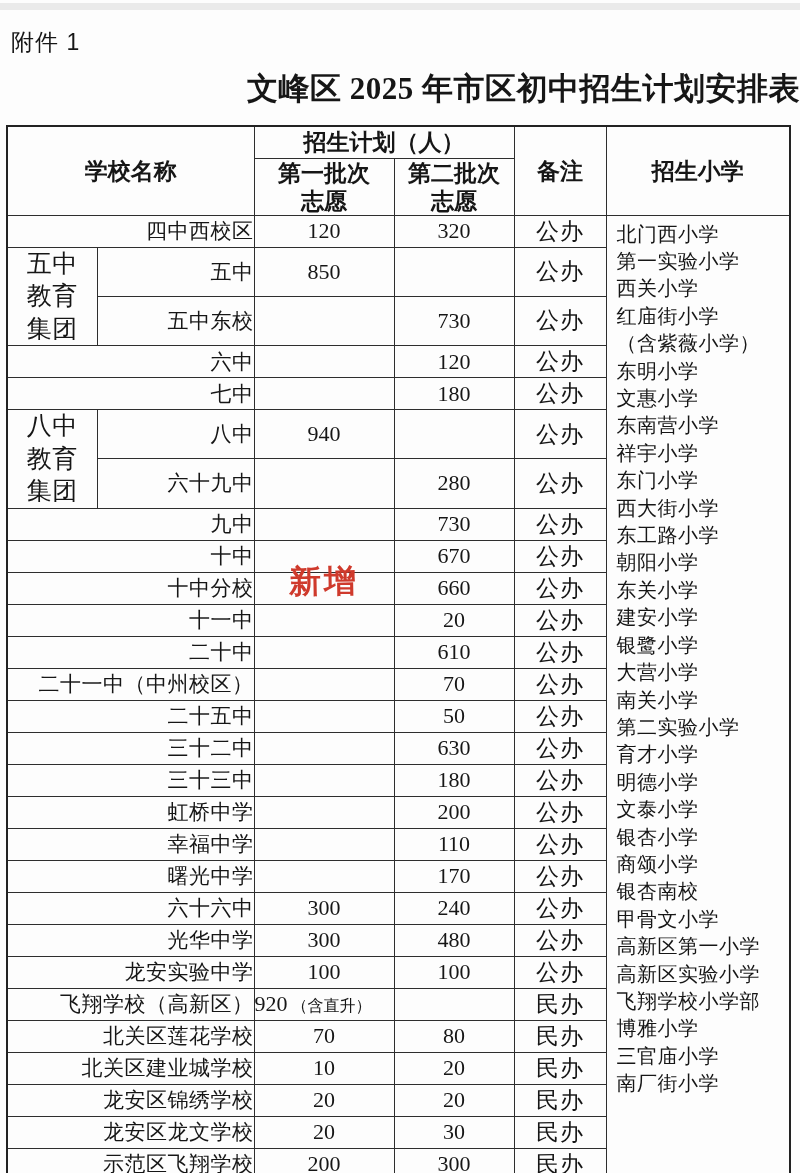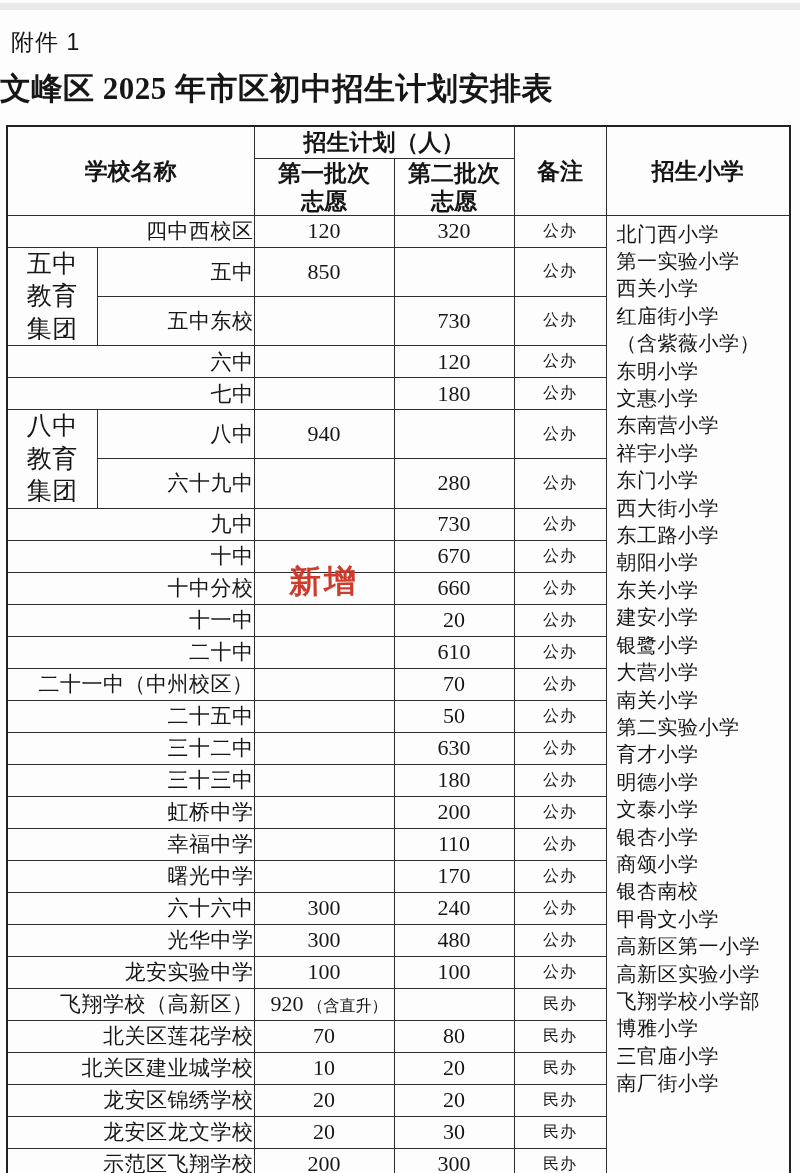--- a/index.html
+++ b/index.html
@@ -16,21 +16,21 @@
     position:absolute;top:3px;left:0;width:100%;height:7px;
     background:#dadada;opacity:.55;
   }
   .attachment{
     position:absolute;left:11px;top:27px;
     font-family:"Liberation Sans","DejaVu Sans",sans-serif;
     font-weight:400;font-size:23px;letter-spacing:1px;
   }
   .title{
     position:absolute;left:0;top:68px;width:100%;
-    text-align:left;margin:0;
+    text-align:right;margin:0;
     font-family:"Liberation Serif","DejaVu Serif",serif;
     font-weight:700;font-size:31px;letter-spacing:0.5px;
   }
   table.tbl{
     position:absolute;left:6px;top:125px;
     width:783px;
     border-collapse:collapse;table-layout:fixed;
     border:2.5px solid #222;
   }
   .tbl th,.tbl td{
@@ -47,23 +47,23 @@
   .tbl thead tr.h1{height:32px;}
   .tbl thead tr.h2{height:49px;}
   .tbl tbody tr{height:32px;}
   td.name-cell{font-size:21px;letter-spacing:0.5px;text-align:right;}
   td.group-cell{
     font-size:25px;line-height:1.3;
     padding:0 11px;
     letter-spacing:0.5px;
   }
   td.num-cell{font-size:22px;position:relative;}
-  td.num-cell.left{text-align:left;padding-left:16px;}
+  td.num-cell.left{text-align:left;padding-left:0;}
   td.num-cell .note{font-size:16px;letter-spacing:0;}
-  td.remark-cell{font-size:16px;letter-spacing:1px;}
+  td.remark-cell{font-size:23px;letter-spacing:1px;}
   td.elem-cell{vertical-align:top;text-align:left;padding:5px 0 0 10px;}
   .elem-line{
     font-size:20px;line-height:27.4px;white-space:nowrap;
     letter-spacing:0.5px;
   }
   .new-badge{
     position:absolute;left:50%;top:-13px;
     transform:translateX(-50%) rotate(-1deg);
     font-weight:700;font-size:32px;letter-spacing:3px;
     white-space:nowrap;

